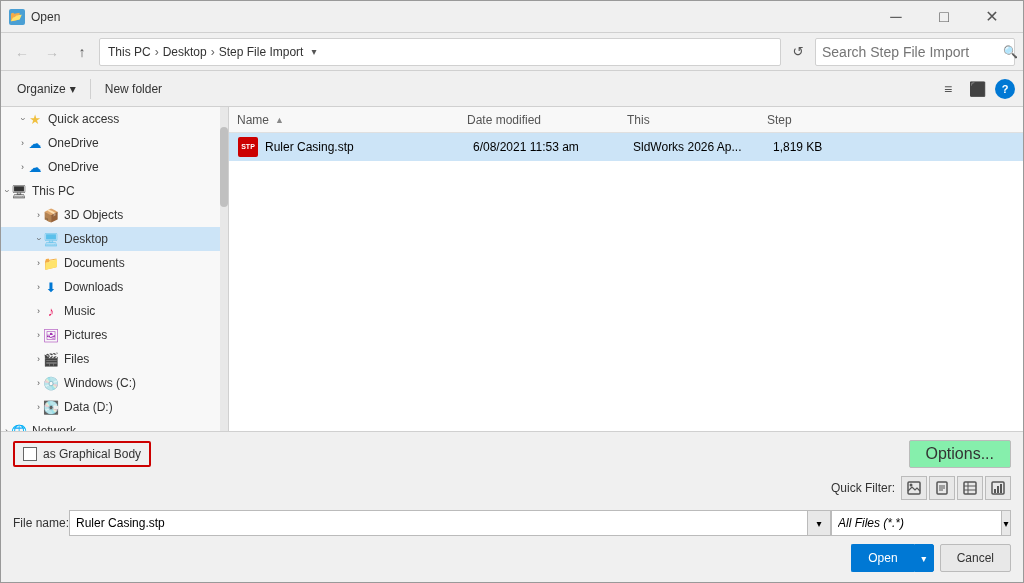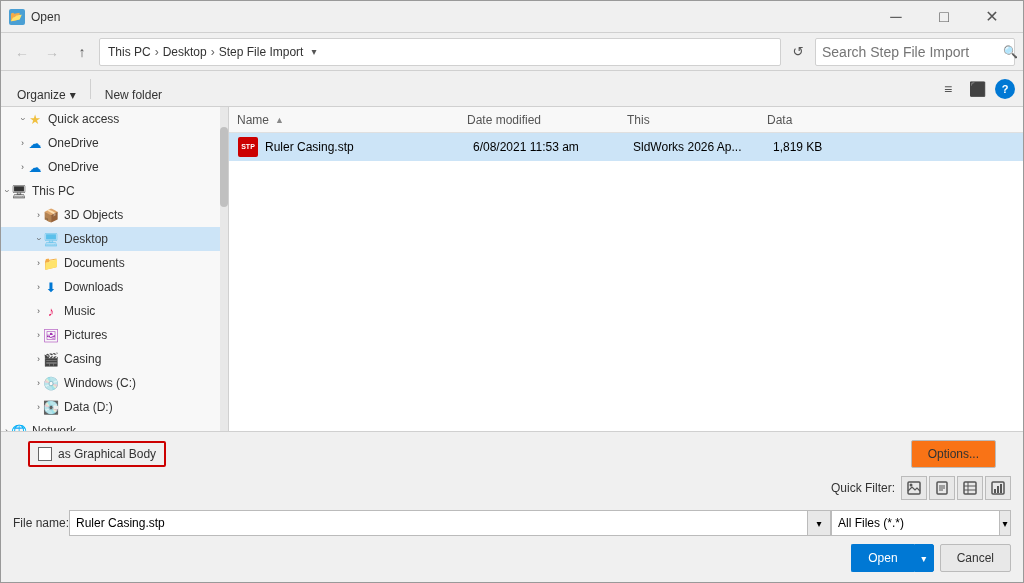--- a/index.html
+++ b/index.html
@@ -117,21 +117,21 @@
       padding: 0 8px;
       border-bottom: 1px solid #d0d0d0;
       flex-shrink: 0;
       gap: 2px;
     }
     .toolbar-btn {
       height: 26px;
       padding: 0 8px;
       border: none; background: transparent;
       cursor: pointer;
-      display: flex; align-items: flex-end; gap: 4px;
+      display: flex; align-items: center; gap: 4px;
       border-radius: 3px;
       font-size: 12px;
       color: #333;
     }
     .toolbar-sep { width: 1px; height: 20px; background: #d0d0d0; margin: 0 4px; }
     .toolbar-right { margin-left: auto; display: flex; align-items: center; gap: 4px; }
     .view-btn {
       width: 26px; height: 26px;
       border: none; background: transparent;
       cursor: pointer;
@@ -221,21 +221,21 @@
     
     .bottom-area {
       flex-shrink: 0;
       border-top: 1px solid #d0d0d0;
       background: #f0f0f0;
     }
 
     .options-row {
       display: flex;
       align-items: center;
-      padding: 8px 27px;
+      padding: 8px 12px;
       gap: 12px;
     }
 
     .checkbox-label {
       display: flex;
       align-items: center;
       gap: 6px;
       font-size: 12px;
       color: #333;
       border: 2px solid #cc0000;
@@ -247,24 +247,24 @@
       border: 1px solid #666;
       background: white;
       display: flex; align-items: center; justify-content: center;
     }
 
     .options-btn {
       margin-left: auto;
       height: 28px;
       padding: 0 16px;
       border: 1px solid #bbb;
-      background: #f97316;
+      background: #86efac;
       cursor: pointer;
       border-radius: 2px;
-      font-size: 12px;
+      font-size: 16px;
       color: #333;
     }
 
     .quick-filter-row {
       display: flex;
       align-items: center;
       padding: 0 12px 6px 12px;
       justify-content: flex-end;
       gap: 6px;
     }
@@ -315,20 +315,21 @@
     .filetype-select {
       flex: 1;
       height: 26px;
       border: 1px solid #bbb;
       border-right: none;
       padding: 0 6px;
       font-size: 12px;
       outline: none;
       background: white;
       appearance: none;
+      font-style: italic;
     }
     .filetype-dropdown {
       width: 24px; height: 26px;
       border: 1px solid #bbb;
       background: #e8e8e8;
       cursor: pointer;
       display: flex; align-items: center; justify-content: center;
       font-size: 10px;
     }
 
@@ -513,21 +514,21 @@
 
           <div class="sidebar-item sidebar-indent2">
             <span class="chevron">›</span>
             <span class="item-icon" style="color:#9c27b0;">🖼</span>
             <span>Pictures</span>
           </div>
 
           <div class="sidebar-item sidebar-indent2">
             <span class="chevron">›</span>
             <span class="item-icon" style="color:#ff5722;">🎬</span>
-            <span>Casing</span>
+            <span>Files</span>
           </div>
 
           <div class="sidebar-item sidebar-indent2">
             <span class="chevron">›</span>
             <span class="item-icon">💿</span>
             <span>Windows (C:)</span>
           </div>
 
           <div class="sidebar-item sidebar-indent2">
             <span class="chevron">›</span>
@@ -556,21 +557,21 @@
           <span>Name</span>
           <span class="sort-arrow">▲</span>
         </div>
         <div class="col-date">
           <span>Date modified</span>
         </div>
         <div class="col-type">
           <span>This</span>
         </div>
         <div class="col-size">
-          <span>Data</span>
+          <span>Step</span>
         </div>
       </div>
 
       <div class="file-row selected">
         <div class="file-icon">
           <div class="stp-icon">STP</div>
         </div>
         <div class="col-name" style="width:208px;">
           <span>Ruler Casing.stp</span>
         </div>

